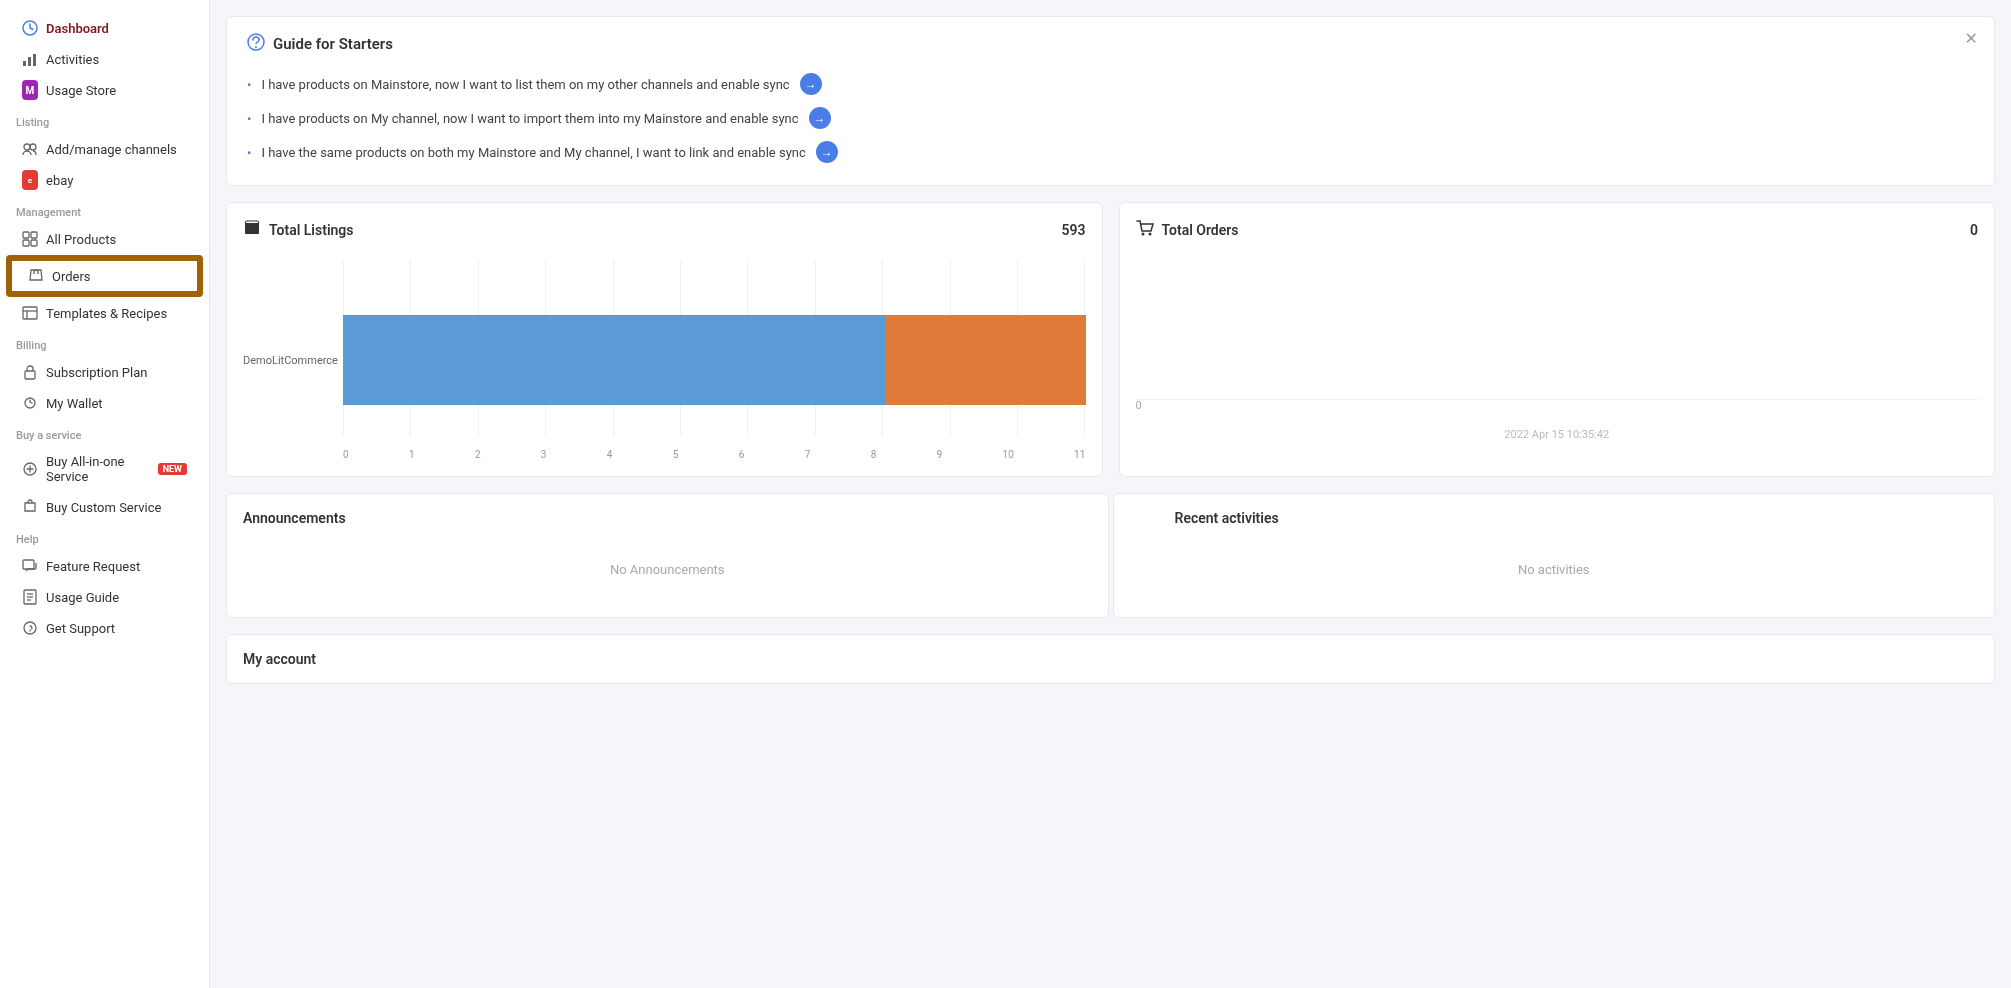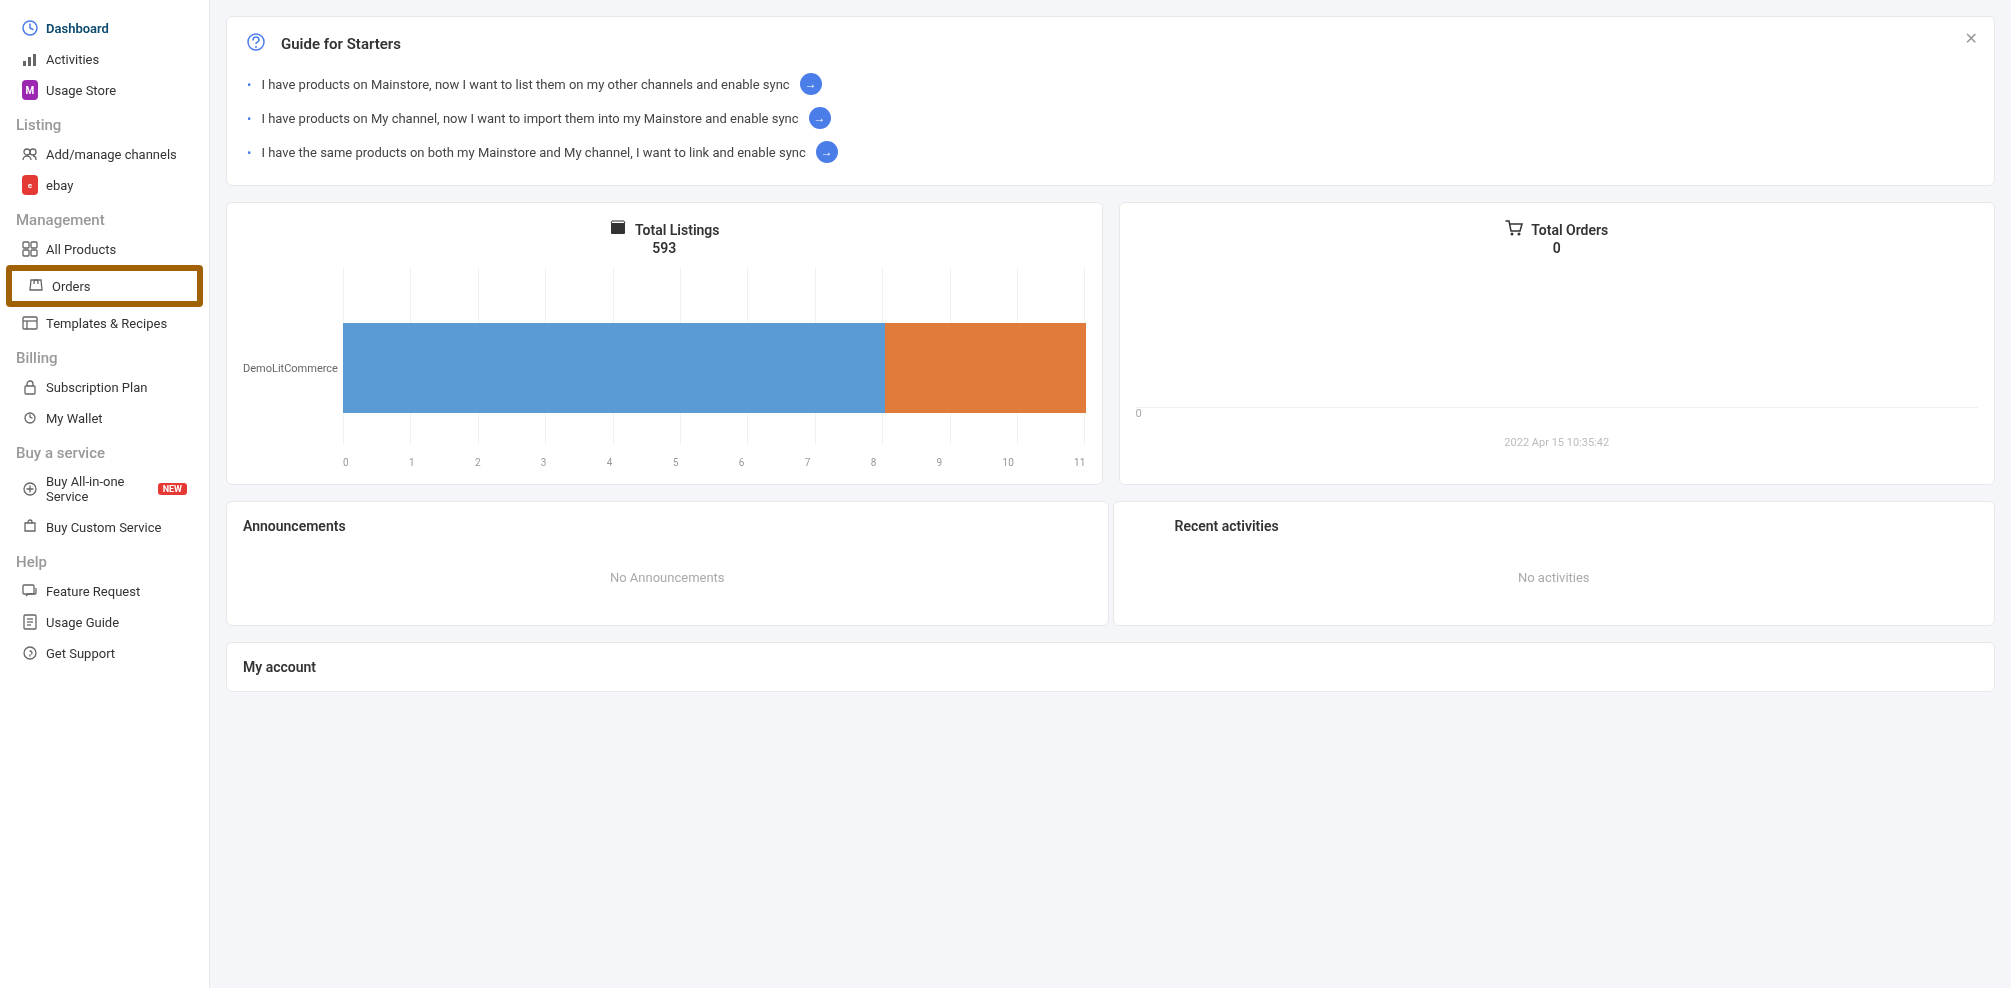--- a/index.html
+++ b/index.html
@@ -20,27 +20,27 @@
       align-items: center;
       gap: 8px;
       padding: 7px 16px;
       cursor: pointer;
       color: #333;
       font-size: 13px;
       border-radius: 4px;
       margin: 1px 6px;
       transition: background 0.15s;
     }
-    .sidebar-nav-item.active { color: #0c4a6e; font-weight: 600; }
+    .sidebar-nav-item.active { color: #7f1d1d; font-weight: 600; }
     .sidebar-nav-item.highlighted {
       border: 6px solid #a16207;
       border-radius: 4px;
     }
     .sidebar-section-label {
-      font-size: 15px;
+      font-size: 11px;
       color: #999;
       padding: 10px 16px 4px;
       font-weight: 500;
       text-transform: none;
     }
     .icon-placeholder {
       width: 16px;
       height: 16px;
       display: inline-flex;
       align-items: center;
@@ -72,21 +72,21 @@
       background: #fff;
       border: 1px solid #e8e8e8;
       border-radius: 6px;
       padding: 16px 20px;
       margin-bottom: 16px;
       position: relative;
     }
     .guide-title {
       display: flex;
       align-items: center;
-      gap: 16px;
+      gap: 8px;
       font-size: 15px;
       font-weight: 600;
       color: #333;
       margin-bottom: 12px;
     }
     .guide-close {
       position: absolute;
       top: 12px;
       right: 16px;
       cursor: pointer;
@@ -130,22 +130,21 @@
     .dashboard-card {
       background: #fff;
       border: 1px solid #e8e8e8;
       border-radius: 6px;
       padding: 16px;
     }
     .card-header {
       display: flex;
       align-items: center;
       justify-content: space-between;
-      margin-bottom: 12px;
-      flex-direction: column;
+      margin-bottom: 20px;
     }
     .card-title {
       display: flex;
       align-items: center;
       gap: 8px;
       font-size: 14px;
       font-weight: 600;
       color: #333;
     }
     .card-count {

